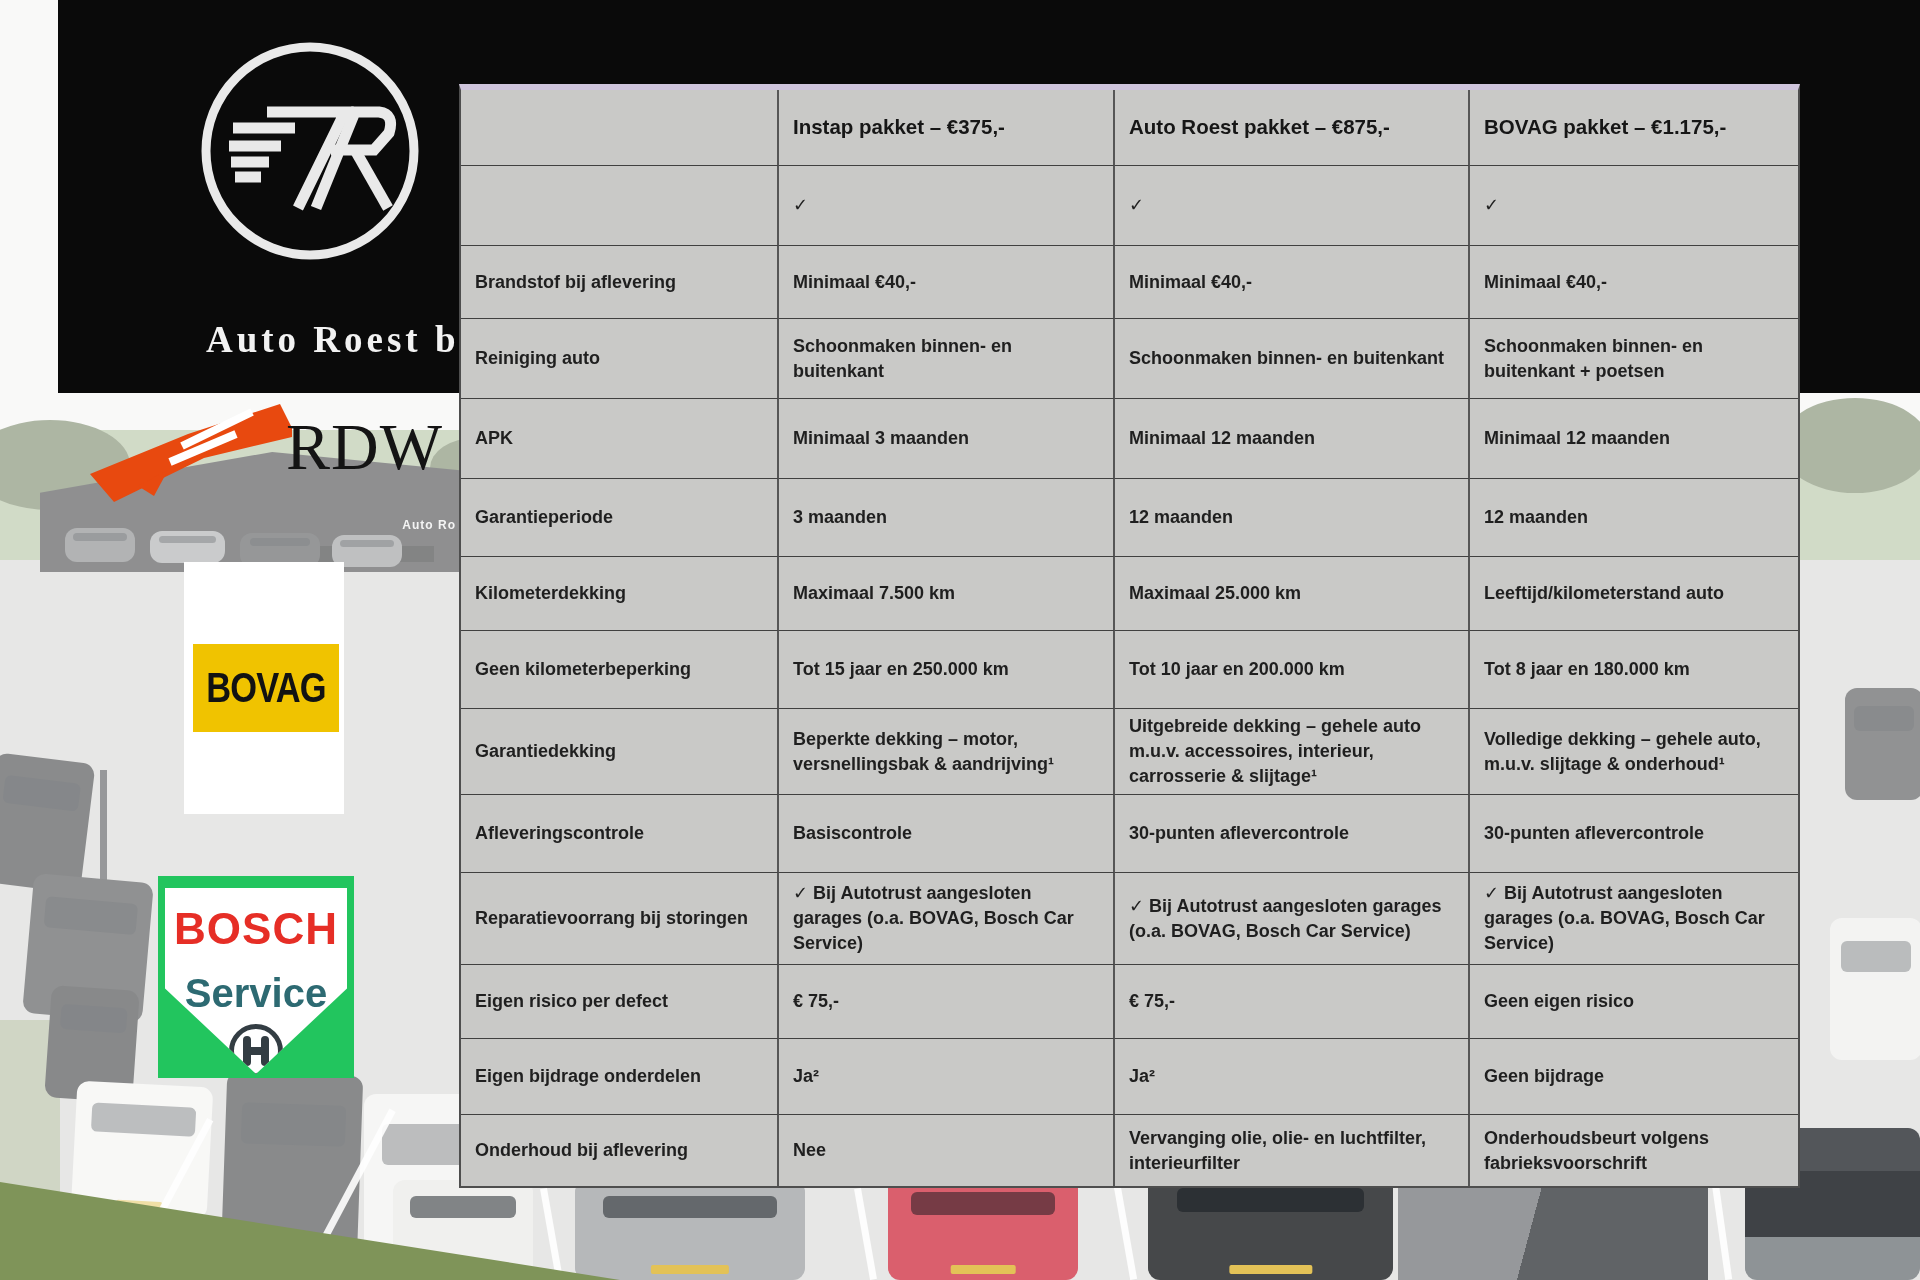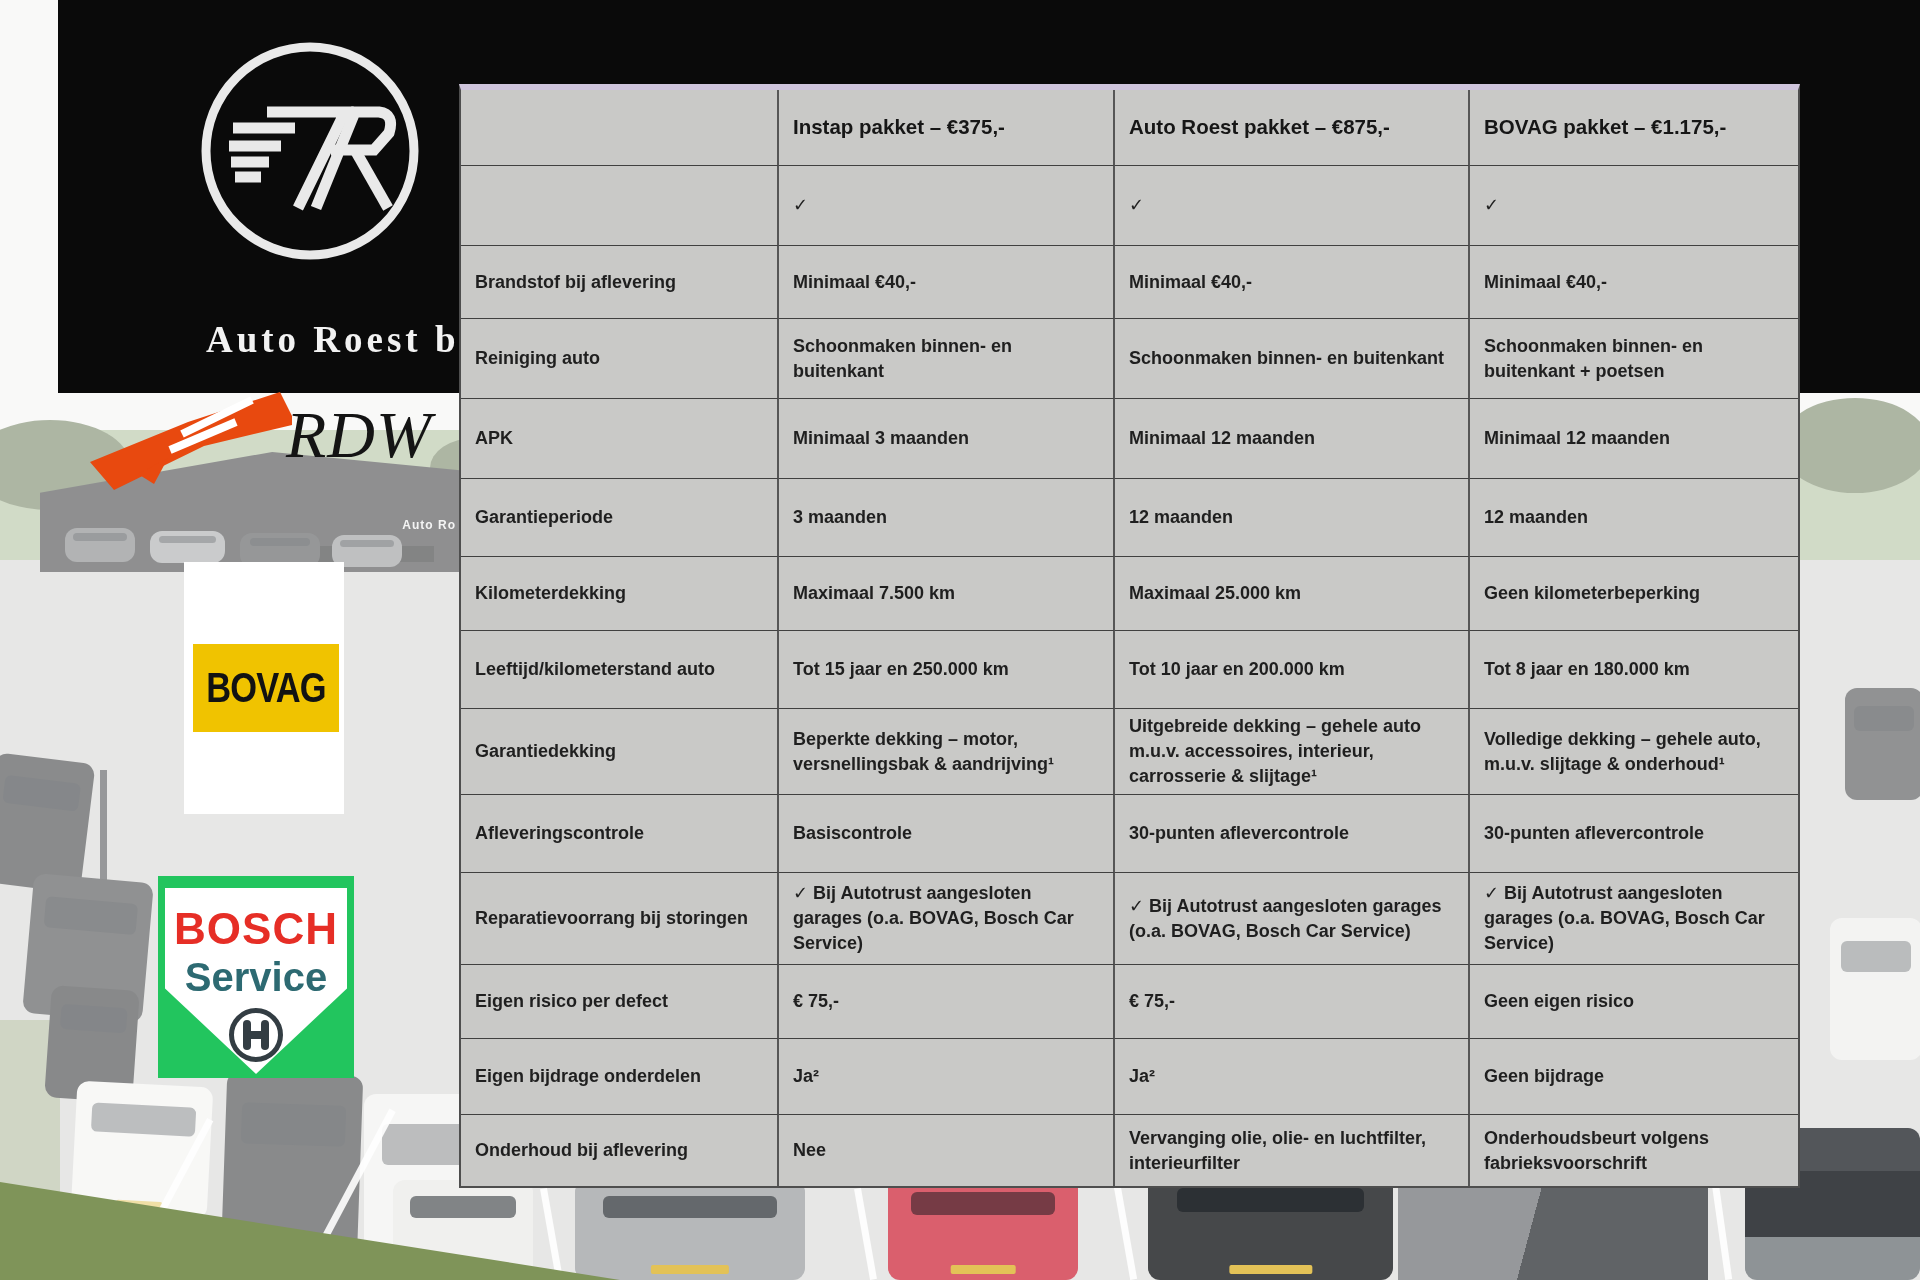--- a/index.html
+++ b/index.html
@@ -33,37 +33,37 @@
   .fade{position:absolute;inset:0;background:rgba(255,255,255,0.47);z-index:5;}
   .front{z-index:6;}
 
   
   .band{position:absolute;left:58px;top:0;width:1862px;height:393px;background:#0a0a0a;z-index:10;}
   .logo-circle{position:absolute;left:137px;top:36px;}
   .company{position:absolute;left:88px;top:318px;width:336px;text-align:right;color:#f2f2f2;
            font-size:37px;font-weight:bold;letter-spacing:4px;white-space:nowrap;font-family:Liberation Serif, serif;}
 
   
-  .rdw{position:absolute;left:82px;top:388px;width:330px;height:118px;z-index:15;font-style:italic;}
+  .rdw{position:absolute;left:82px;top:400px;width:330px;height:118px;z-index:15;}
   .rdw-text{position:absolute;left:204px;top:14px;font-family:"Liberation Serif","DejaVu Serif",serif;
             font-size:66px;color:#141414;line-height:1;letter-spacing:1px;}
 
   
   .bovag{position:absolute;left:184px;top:562px;width:160px;height:252px;background:#ffffff;
          padding:9px;box-sizing:border-box;z-index:15;display:flex;flex-direction:row;align-items:center;}
   .bovag-band{height:88px;background:#f0c300;display:flex;align-items:center;justify-content:center;
               font-size:42px;font-weight:bold;color:#121212;transform-origin:center;}
   .bovag-band span{display:inline-block;transform:scaleX(0.82);letter-spacing:-1px;}
 
   
   .bosch{position:absolute;left:158px;top:876px;width:196px;height:202px;background:#22c55e;z-index:15;}
   .bosch-shield{position:absolute;left:7px;right:7px;top:12px;height:186px;background:#ffffff;
                 clip-path:polygon(0 0,100% 0,100% 54%,50% 100%,0 54%);text-align:center;}
   .bosch-line1{margin-top:16px;font-size:44px;font-weight:bold;color:#e62e26;letter-spacing:1px;}
-  .bosch-line2{margin-top:1px;font-size:40px;font-weight:bold;color:#2d6a72;}
+  .bosch-line2{margin-top:17px;font-size:40px;font-weight:bold;color:#2d6a72;}
   .bosch-symbol{position:relative;margin:8px auto 0;width:54px;height:54px;border:5px solid #333d43;
                 border-radius:50%;box-sizing:border-box;}
   .bosch-symbol i{position:absolute;background:#333d43;border-radius:4px;}
   .bosch-symbol .b1{left:9px;top:7px;width:8px;height:30px;}
   .bosch-symbol .b2{right:9px;top:7px;width:8px;height:30px;}
   .bosch-symbol .b3{left:13px;top:18px;width:18px;height:8px;}
 
   
   .pkg-table{position:absolute;left:459px;top:84px;width:1341px;height:1104px;box-sizing:border-box;
              background:#c9c9c7;border:2px solid #4e4e4e;border-top:6px solid #cfc5dc;z-index:20;
@@ -202,22 +202,22 @@
       <div class="cell val">Minimaal 3 maanden</div>
       <div class="cell val">Minimaal 12 maanden</div>
       <div class="cell val">Minimaal 12 maanden</div>
       <div class="cell label">Garantieperiode</div>
       <div class="cell val">3 maanden</div>
       <div class="cell val">12 maanden</div>
       <div class="cell val">12 maanden</div>
       <div class="cell label">Kilometerdekking</div>
       <div class="cell val">Maximaal 7.500 km</div>
       <div class="cell val">Maximaal 25.000 km</div>
+      <div class="cell label">Leeftijd/kilometerstand auto</div>
       <div class="cell val">Geen kilometerbeperking</div>
-      <div class="cell label">Leeftijd/kilometerstand auto</div>
       <div class="cell val">Tot 15 jaar en 250.000 km</div>
       <div class="cell val">Tot 10 jaar en 200.000 km</div>
       <div class="cell val">Tot 8 jaar en 180.000 km</div>
       <div class="cell label">Garantiedekking</div>
       <div class="cell val">Beperkte dekking – motor, versnellingsbak &amp; aandrijving¹</div>
       <div class="cell val">Uitgebreide dekking – gehele auto m.u.v. accessoires, interieur, carrosserie &amp; slijtage¹</div>
       <div class="cell val">Volledige dekking – gehele auto, m.u.v. slijtage &amp; onderhoud¹</div>
       <div class="cell label">Afleveringscontrole</div>
       <div class="cell val">Basiscontrole</div>
       <div class="cell val">30-punten aflevercontrole</div>

